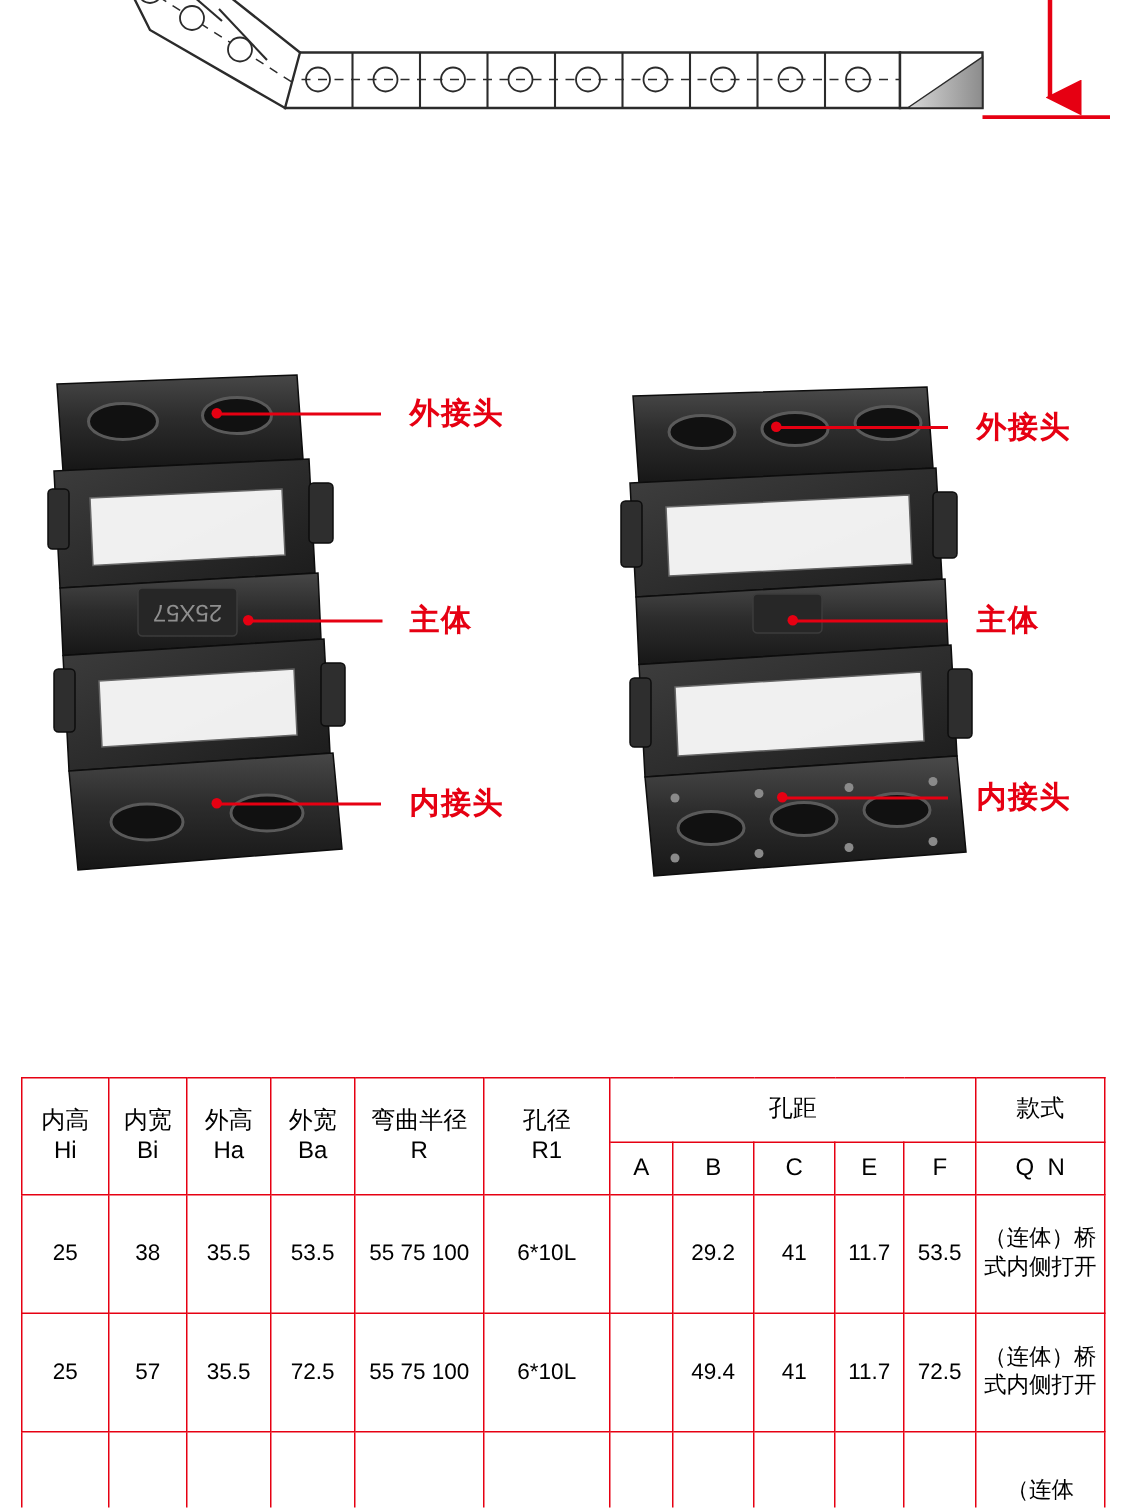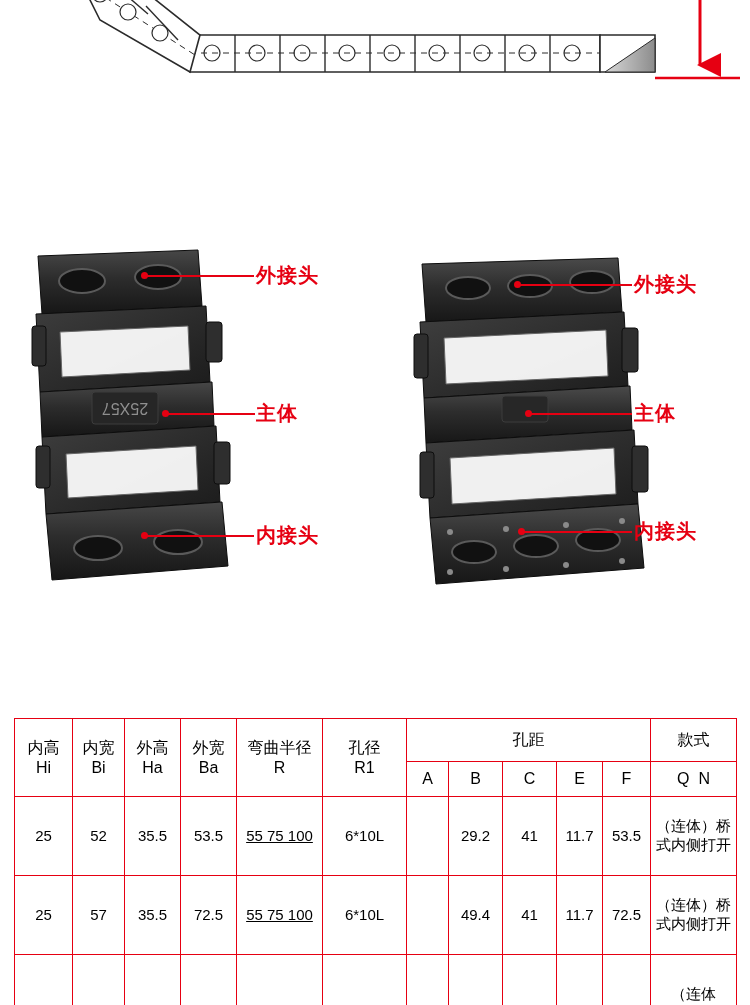--- a/index.html
+++ b/index.html
@@ -41,20 +41,21 @@
   #photo-right { left: 410px; }
 
   
   .callout-label {
     position: absolute;
     color: #e60012;
     font-size: 20px;
     font-weight: bold;
     white-space: nowrap;
     letter-spacing: 1px;
+    margin-left: 17px;
   }
   .callout-line {
     position: absolute;
     height: 2px;
     background: #e60012;
   }
   .callout-dot {
     position: absolute;
     width: 7px;
     height: 7px;
@@ -91,21 +92,20 @@
   .h-row2 th { height: 30px; }
   .body-row td { height: 74px; }
   .small-cell {
     font-size: 14px;
     line-height: 1.3;
     font-family: Liberation Serif, serif;
   }
   .wrap-cell {
     font-size: 15px;
     line-height: 1.25;
-    text-decoration: underline;
   }
 </style>
 </head>
 <body>
 
 <div id="top-diagram">
   <svg width="750" height="130" viewBox="0 0 750 130" xmlns="http://www.w3.org/2000/svg">
     <defs>
       <marker id="arrowdown" markerWidth="8" markerHeight="8" refX="4" refY="7" orient="auto">
         <polygon points="0,0 8,0 4,8" fill="#e60012"></polygon>
@@ -362,21 +362,21 @@
         <th>E</th>
         <th>F</th>
         <th>
           <span>Q</span>&nbsp;&nbsp;<span>N</span>
         </th>
       </tr>
     </thead>
     <tbody>
       <tr class="body-row">
         <td>25</td>
-        <td>52</td>
+        <td>38</td>
         <td>35.5</td>
         <td>53.5</td>
         <td class="wrap-cell">55 75 100</td>
         <td>6*10L</td>
         <td></td>
         <td>29.2</td>
         <td>41</td>
         <td>11.7</td>
         <td>53.5</td>
         <td class="small-cell">（连体）桥式内侧打开</td>

